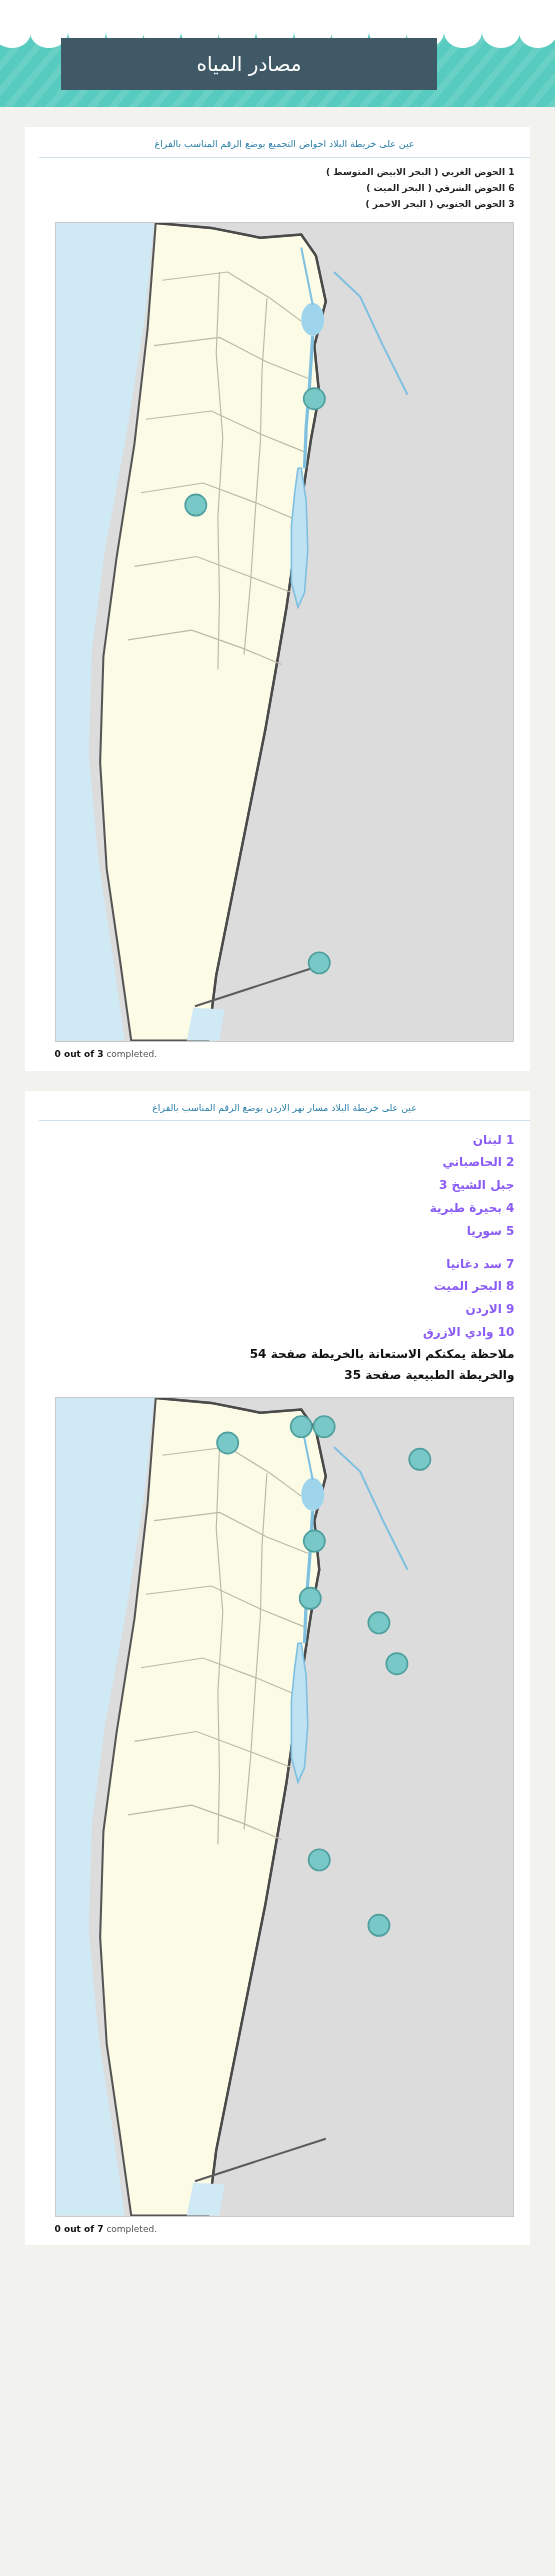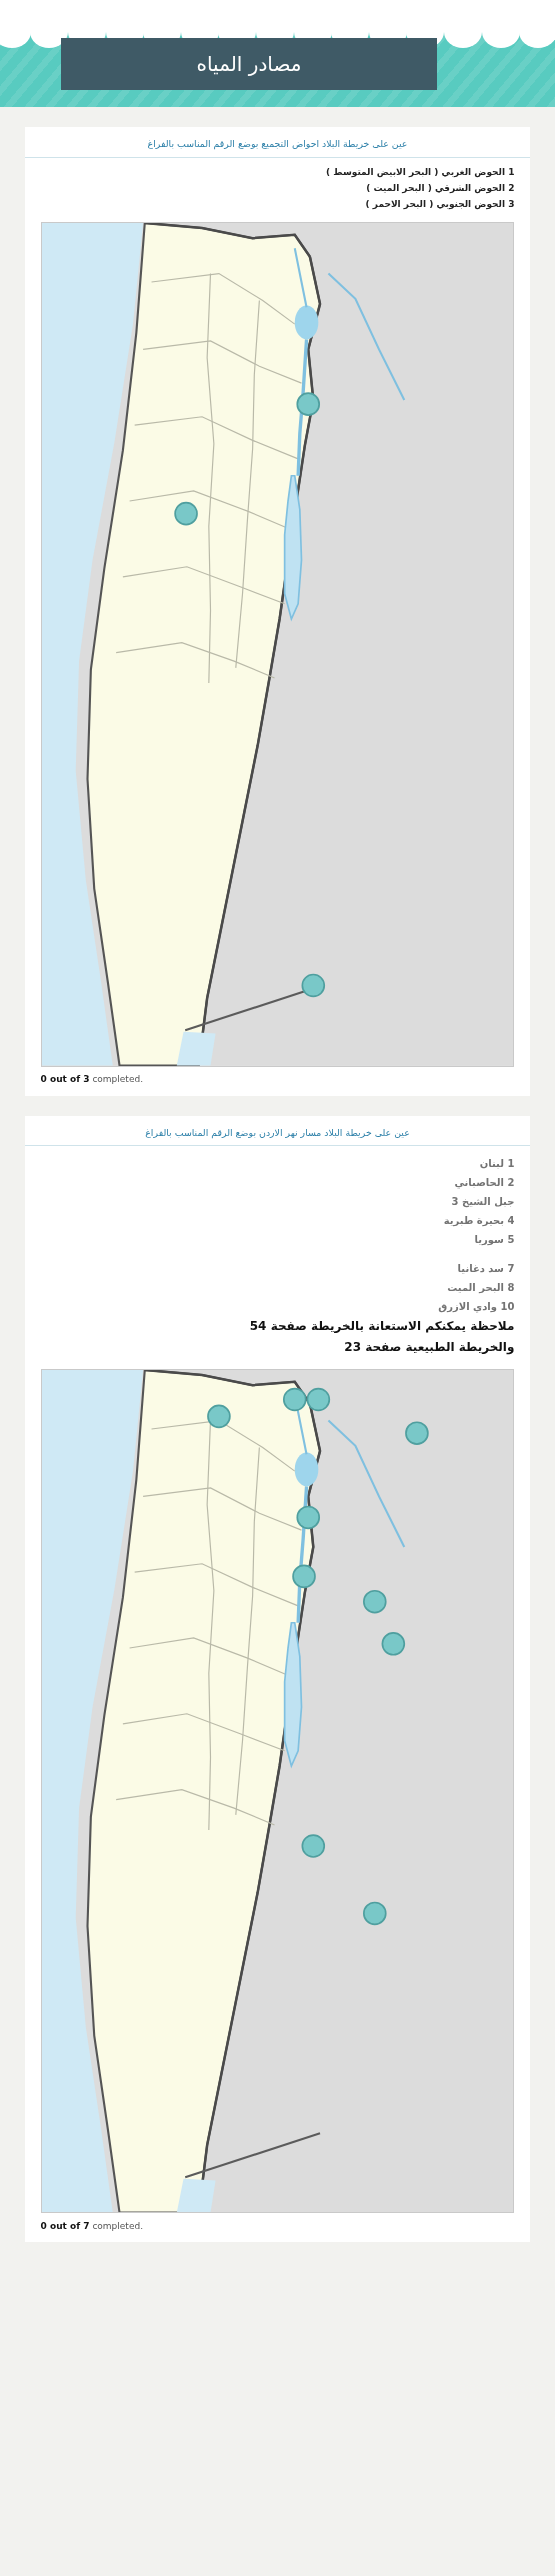--- a/index.html
+++ b/index.html
@@ -68,21 +68,21 @@
     color: #ffffff;
     font-size: 20px;
     letter-spacing: 1.4px;
     font-family: "DejaVu Sans", "Liberation Sans", sans-serif;
   }
 
   
   .card {
     background: #ffffff;
     margin: 20px 24.6px 0 24.6px;
-    padding: 0 0 10px 0;
+    padding: 0 0 10px 14px;
   }
   .card-head {
     padding: 10px 13px 5.8px 13px;
     border-bottom: 0.7px solid #cfe3ea;
   }
   .card-head .qtext {
     color: #2b7fa8;
     font-size: 9.4px;
     line-height: 1.5;
     text-align: center;
@@ -93,23 +93,23 @@
     direction: rtl;
     font-weight: bold;
   }
   .legend .item {
     font-size: 9px;
     color: #222;
     line-height: 1.75;
     text-align: right;
   }
   .legend.big .item {
-    font-size: 10px;
+    font-size: 12px;
     line-height: 1.9;
-    color: #737373;
+    color: #8b5cf6;
   }
   .legend .spacer { height: 10px; }
   .legend .note {
     font-size: 12px;
     color: #111;
     line-height: 1.8;
     text-align: right;
   }
 
   
@@ -161,21 +161,21 @@
       <span class="title-text">مصادر المياه</span>
     </div>
   </div>
 
   <div class="card">
     <div class="card-head">
       <span class="qtext">عين على خريطة البلاد احواض التجميع بوضع الرقم المناسب بالفراغ</span>
     </div>
     <div class="legend">
       <div class="item">1 الحوض الغربي ( البحر الابيض المتوسط )</div>
-      <div class="item">2 الحوض الشرقي ( البحر الميت )</div>
+      <div class="item">6 الحوض الشرقي ( البحر الميت )</div>
       <div class="item">3 الحوض الجنوبي ( البحر الاحمر )</div>
     </div>
 
     <div class="map-wrap">
       <svg viewBox="0 0 560 1000" preserveAspectRatio="xMidYMid meet">
         <rect x="0" y="0" width="560" height="1000" fill="#dcdcdc"></rect>
 
         <path d="M0,0 L120,0 L108,120 L86,260 L60,400 L44,520 L40,650 L52,780 L70,900 L84,1000 L0,1000 Z" fill="#cfe9f5"></path>
 
         <path d="M122,0 L190,6 L250,18 L300,14 L318,40 L330,96 L316,150 L322,210 L312,264 L302,330 L292,400
@@ -227,23 +227,24 @@
     </div>
     <div class="legend big">
       <div class="item">1 لبنان</div>
       <div class="item">2 الحاصباني</div>
       <div class="item">جبل الشيخ 3</div>
       <div class="item">4 بحيرة طبرية</div>
       <div class="item">5 سوريا</div>
       <div class="spacer"></div>
       <div class="item">7 سد دغانيا</div>
       <div class="item">8 البحر الميت</div>
+      <div class="item">9 الاردن</div>
       <div class="item">10 وادي الازرق</div>
       <div class="note">ملاحظة يمكنكم الاستعانة بالخريطة صفحة 54</div>
-      <div class="note">والخريطة الطبيعية صفحة 23</div>
+      <div class="note">والخريطة الطبيعية صفحة 35</div>
     </div>
 
     <div class="map-wrap">
       <svg viewBox="0 0 560 1000" preserveAspectRatio="xMidYMid meet">
         <rect x="0" y="0" width="560" height="1000" fill="#dcdcdc"></rect>
         <path d="M0,0 L120,0 L108,120 L86,260 L60,400 L44,520 L40,650 L52,780 L70,900 L84,1000 L0,1000 Z" fill="#cfe9f5"></path>
         <path d="M122,0 L190,6 L250,18 L300,14 L318,40 L330,96 L316,150 L322,210 L312,264 L302,330 L292,400
                  L282,470 L270,540 L256,620 L240,700 L224,780 L210,850 L196,920 L186,1000
                  L92,1000 L78,900 L62,790 L54,660 L58,530 L74,410 L96,270 L112,130 Z" fill="#fbfbe6" stroke="#555555" stroke-width="2.5"></path>
         <path d="M318,40 L330,96 L316,150 L322,210 L312,264 L302,330 L292,400 L282,470 L270,540 L256,620 L240,700 L224,780 L210,850 L196,920 L186,1000" fill="none" stroke="#4a4a4a" stroke-width="3"></path>

